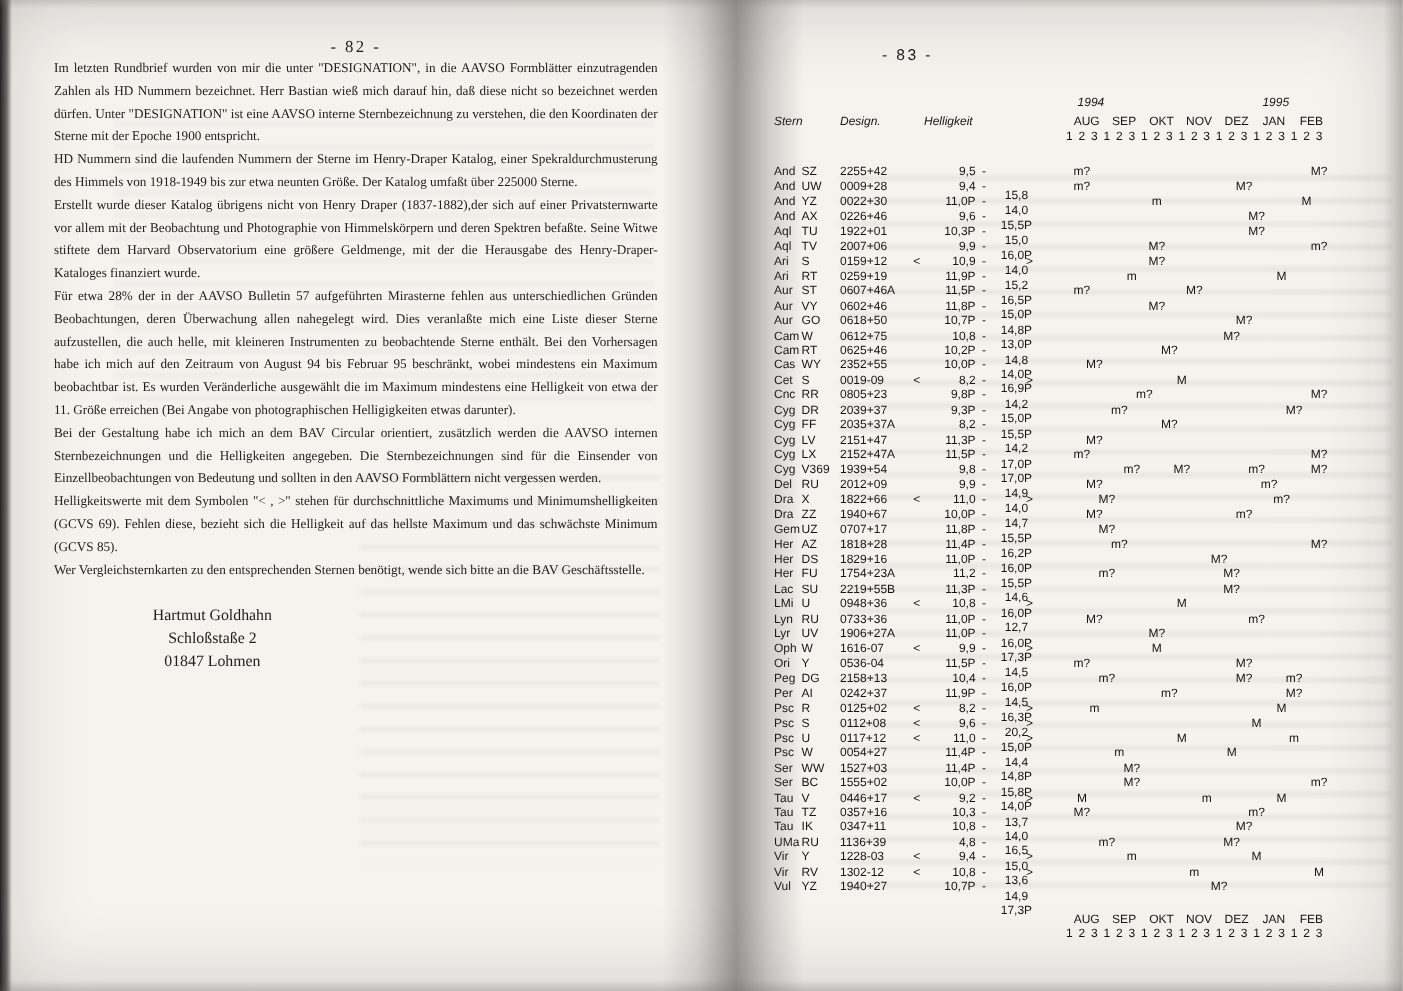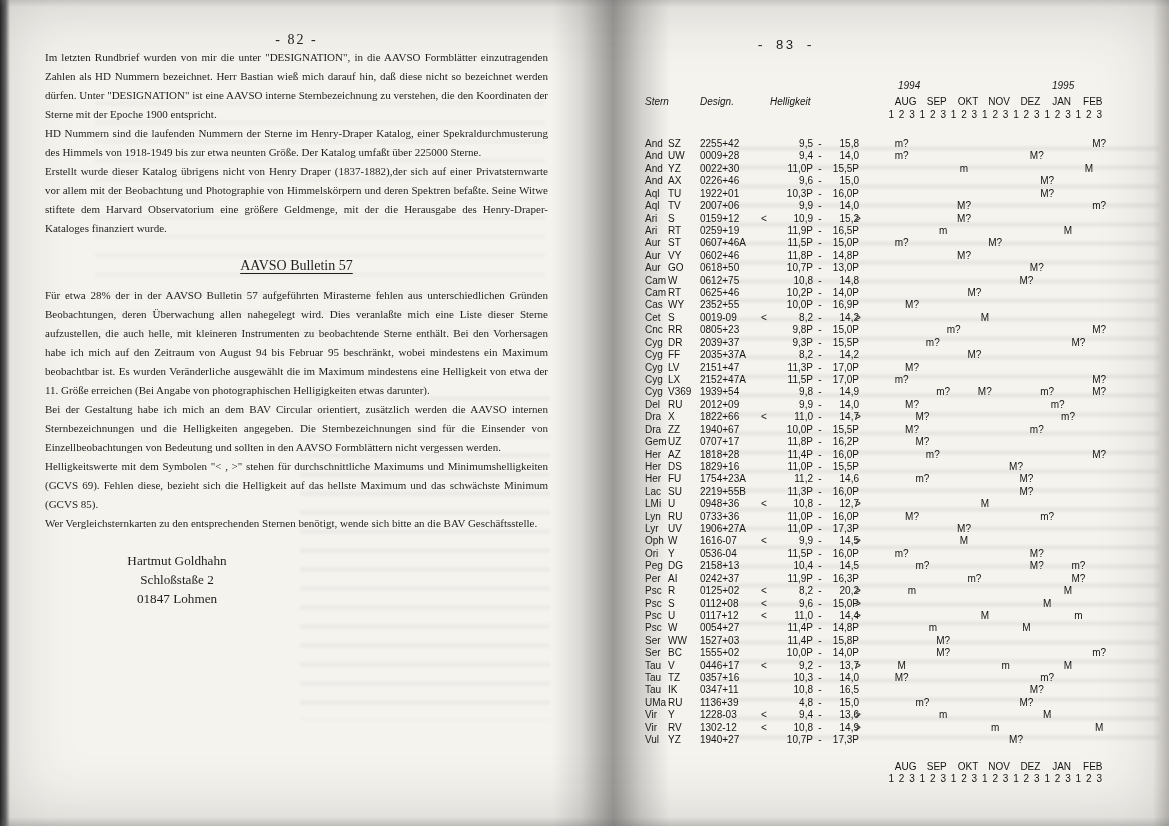--- a/index.html
+++ b/index.html
@@ -24,52 +24,51 @@
   .pagenum{ text-align:center;font-size:14px;letter-spacing:2px;}
   .pagenum-left{padding-top:7px;}
   .heading{ text-align:center;font-size:14px;margin:16px 0 10px 0;}
   .heading span{text-decoration:underline;text-underline-offset:3px;}
   .page-left p{margin:0;font-size:11px;line-height:19px;text-align:justify;}
   .sig{margin-top:18px;margin-left:62px;width:140px;text-align:center;font-size:13.2px;line-height:19px;}
 
   
   .page-right{position:absolute;left:0;top:0;width:1169px;height:826px;z-index:3;
         font-family:"Liberation Sans", sans-serif;font-size:10px;color:#151515;}
-  .pagenum-right{position:absolute;left:735px;top:38px;width:80px;text-align:right;
-        font-family:Liberation Mono, monospace;font-size:13px;letter-spacing:2px;color:#1e1e1e;}
+  .pagenum-right{position:absolute;left:735px;top:38px;width:80px;text-align:left;
+        font-family:Liberation Sans, sans-serif;font-size:13px;letter-spacing:2px;color:#1e1e1e;}
   .abs{position:absolute;white-space:nowrap;font-style:italic;}
   .trow{position:absolute;left:645px;width:524px;height:12px;line-height:12px;}
   .trow span{position:absolute;top:0;height:12px;}
   .c-con{left:0;width:28px;}
   .c-star{left:23px;width:34px;}
   .c-desig{left:55px;width:62px;}
   .c-open{left:114px;width:10px;text-align:center;}
   .c-m1{left:122px;width:46px;text-align:right;}
   .c-dash{left:170px;width:10px;text-align:center;}
-  .c-m2{left:166px;width:48px;text-align:right;}
+  .c-m2{left:178px;width:48px;text-align:center;margin-top:20px;}
   .c-close{left:208px;width:10px;text-align:center;}
   .mark{transform:translateX(-50%);}
   .mbar{position:absolute;height:12px;line-height:12px;}
   .mcell{position:absolute;text-align:center;top:0;height:12px;}
 </style>
 </head>
 <body>
 
 <div class="scan">
 
   <div class="ghost" style="left:700px;top:140px;width:460px;height:610px;opacity:.55;"></div>
   <div class="ghost" style="left:95px;top:95px;width:450px;height:250px;opacity:.25;"></div>
   <div class="ghost" style="left:300px;top:390px;width:250px;height:330px;opacity:.35;"></div>
 
   <div class="page-left">
     <div class="pagenum pagenum-left">- 82 -</div>
     <p>Im letzten Rundbrief wurden von mir die unter "DESIGNATION", in die AAVSO Formblätter einzutragenden Zahlen als HD Nummern bezeichnet. Herr Bastian wieß mich darauf hin, daß diese nicht so bezeichnet werden dürfen. Unter "DESIGNATION" ist eine AAVSO interne Sternbezeichnung zu verstehen, die den Koordinaten der Sterne mit der Epoche 1900  entspricht.</p>
     <p>HD Nummern sind die laufenden Nummern der Sterne im Henry-Draper Katalog, einer Spekraldurchmusterung des Himmels von 1918-1949 bis zur etwa neunten Größe. Der Katalog umfaßt über 225000 Sterne.</p>
     <p>Erstellt wurde dieser Katalog übrigens nicht von Henry Draper (1837-1882),der sich auf einer Privatsternwarte vor allem mit der Beobachtung und Photographie von Himmelskörpern und deren Spektren befaßte. Seine Witwe stiftete dem Harvard Observatorium eine größere Geldmenge, mit der die Herausgabe des Henry-Draper-Kataloges finanziert wurde.</p>
-    <div class="heading" style="margin-top:20px;margin-bottom:12px;"><span>AAVSO Bulletin 57</span></div>
     <p>Für etwa 28% der in der AAVSO Bulletin 57 aufgeführten Mirasterne fehlen aus unterschiedlichen Gründen Beobachtungen, deren Überwachung allen nahegelegt wird. Dies veranlaßte mich eine Liste dieser Sterne aufzustellen, die auch helle, mit kleineren Instrumenten zu beobachtende Sterne enthält. Bei den Vorhersagen habe ich mich auf den Zeitraum von August 94 bis Februar 95 beschränkt, wobei mindestens ein Maximum beobachtbar ist. Es wurden Veränderliche ausgewählt die im Maximum mindestens eine Helligkeit von etwa der 11. Größe erreichen (Bei Angabe von photographischen Helligigkeiten etwas darunter).</p>
     <p>Bei der Gestaltung habe ich mich an dem BAV Circular orientiert, zusätzlich werden die AAVSO internen Sternbezeichnungen und die Helligkeiten angegeben. Die Sternbezeichnungen sind für die Einsender von Einzellbeobachtungen von Bedeutung und sollten in den AAVSO Formblättern nicht vergessen werden.</p>
     <p>Helligkeitswerte mit dem Symbolen "&lt; , &gt;" stehen für durchschnittliche Maximums und Minimumshelligkeiten (GCVS 69). Fehlen diese, bezieht sich die Helligkeit auf das hellste Maximum und das schwächste Minimum (GCVS 85).</p>
     <p>Wer Vergleichsternkarten zu den entsprechenden Sternen benötigt, wende sich bitte an die BAV Geschäftsstelle.</p>
     <div class="sig">
       <div>Hartmut Goldhahn</div>
       <div>Schloßstaße 2</div>
       <div>01847 Lohmen</div>
     </div>
   </div>

